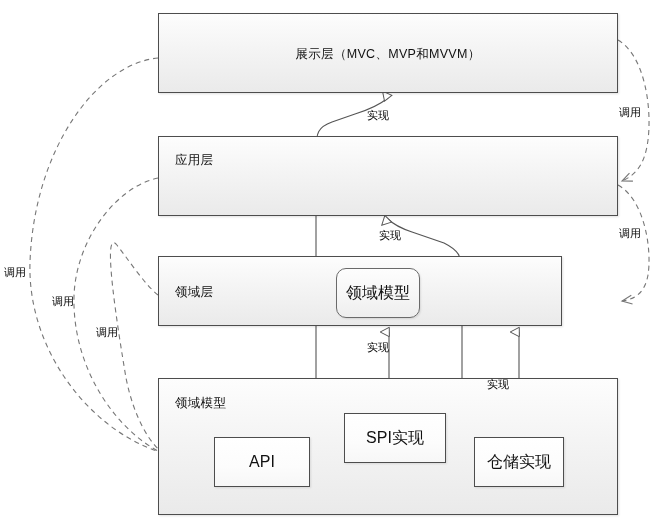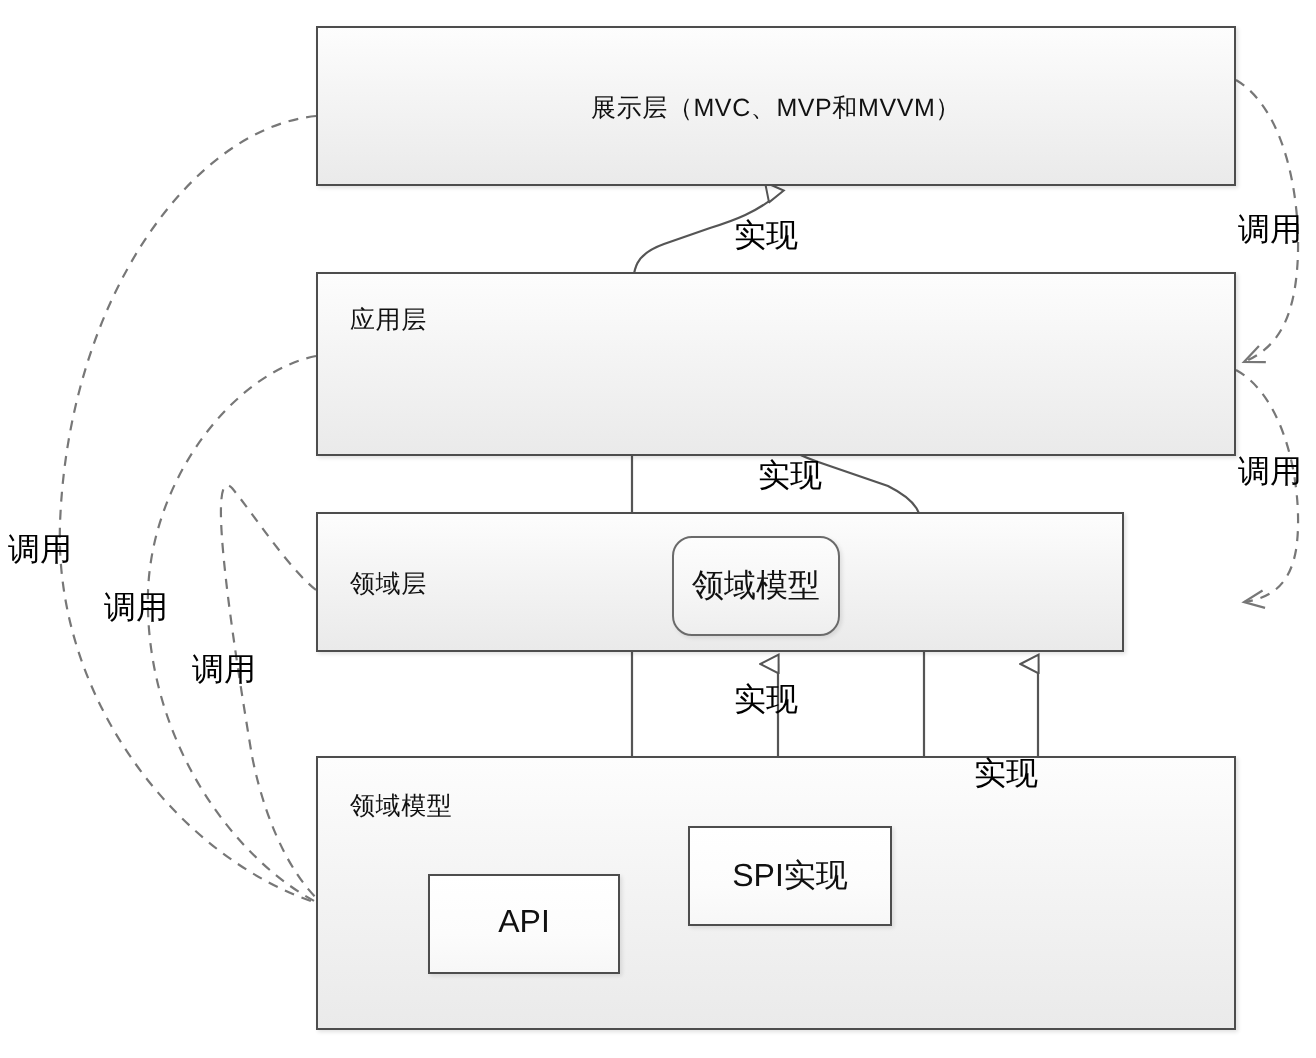--- a/index.html
+++ b/index.html
@@ -59,21 +59,21 @@
     box-shadow: 1px 1px 2px rgba(0,0,0,0.10);
     white-space: nowrap;
   }
   .node.rounded {
     border-radius: 10px;
     border-color: #6a6a6a;
     background: linear-gradient(to bottom, #fdfdfd 0%, #f6f6f6 55%, #eeeeee 100%);
   }
   .edge-label {
     position: absolute;
-    font-size: 16px;
+    font-size: 11px;
     color: #000000;
     white-space: nowrap;
     background: transparent;
   }
 </style>
 </head>
 <body>
 
 <div id="canvas">
 
@@ -105,38 +105,39 @@
 
     <path d="M158,295 C144,284 126,256 116,244 C102,230 118,330 126,378 C134,418 150,444 164,454" fill="none" stroke="#777777" stroke-width="1.1" stroke-dasharray="5,4"></path>
 
     <path d="M160,454 L214,462" fill="none" stroke="#777777" stroke-width="1.3" stroke-dasharray="6,4" marker-end="url(#open-arrow)"></path>
   </svg>
 
   <div class="layer" style="left:158px; top:13px; width:460px; height:80px;">
     <div class="layer-title title-center" style="top:32px;">展示层（MVC、MVP和MVVM）</div>
   </div>
 
-  <div class="layer" style="left:158px; top:136px; width:460px; height:92px;text-decoration:underline;">
+  <div class="layer" style="left:158px; top:136px; width:460px; height:80px;text-decoration:underline;">
     <div class="layer-title title-left" style="top:15px;">应用层</div>
   </div>
 
   <div class="layer" style="left:158px; top:256px; width:404px; height:70px;">
     <div class="layer-title title-left" style="top:27px;">领域层</div>
   </div>
 
   <div class="layer" style="left:158px; top:378px; width:460px; height:137px;">
     <div class="layer-title title-left" style="top:16px;">领域模型</div>
   </div>
 
   <div class="node rounded" style="left:336px; top:268px; width:84px; height:50px;">领域模型</div>
 
   <div class="node" style="left:214px; top:437px; width:96px; height:50px;">API</div>
 
   <div class="node" style="left:344px; top:413px; width:102px; height:50px;">SPI实现</div>
 
+  <div class="node" style="left:474px; top:437px; width:90px; height:50px;">仓储实现</div>
 
   <div class="edge-label" style="left:367px; top:108px;">实现</div>
   <div class="edge-label" style="left:379px; top:228px;">实现</div>
   <div class="edge-label" style="left:367px; top:340px;">实现</div>
   <div class="edge-label" style="left:487px; top:377px;">实现</div>
 
   <div class="edge-label" style="left:619px; top:105px;">调用</div>
   <div class="edge-label" style="left:619px; top:226px;">调用</div>
 
   <div class="edge-label" style="left:4px; top:265px;">调用</div>

